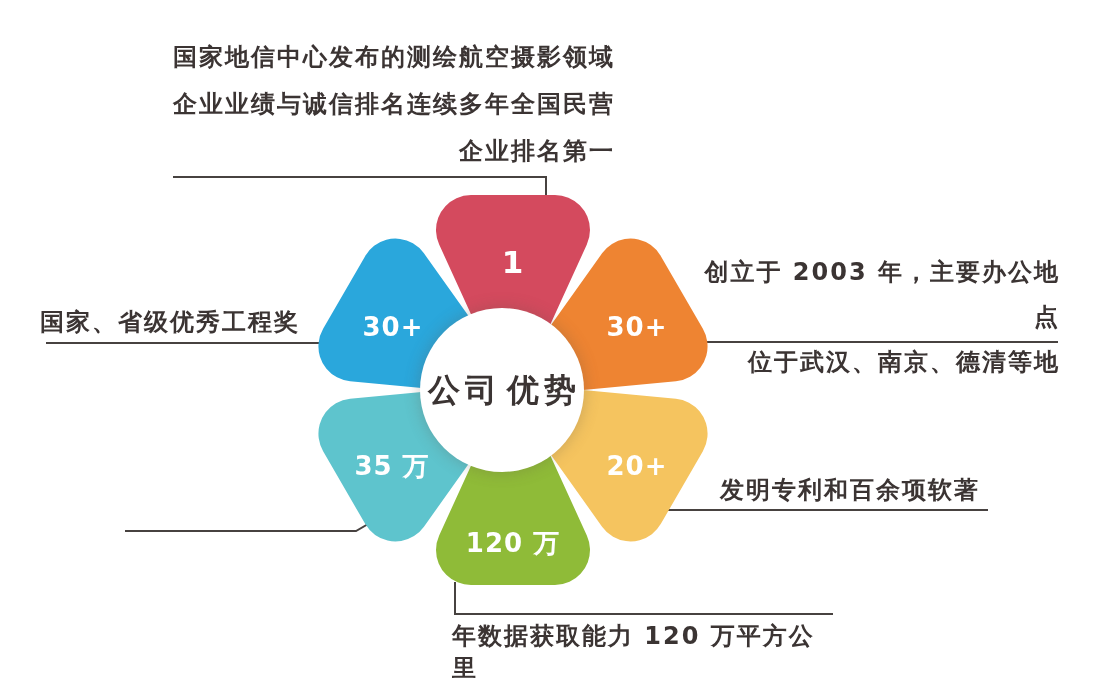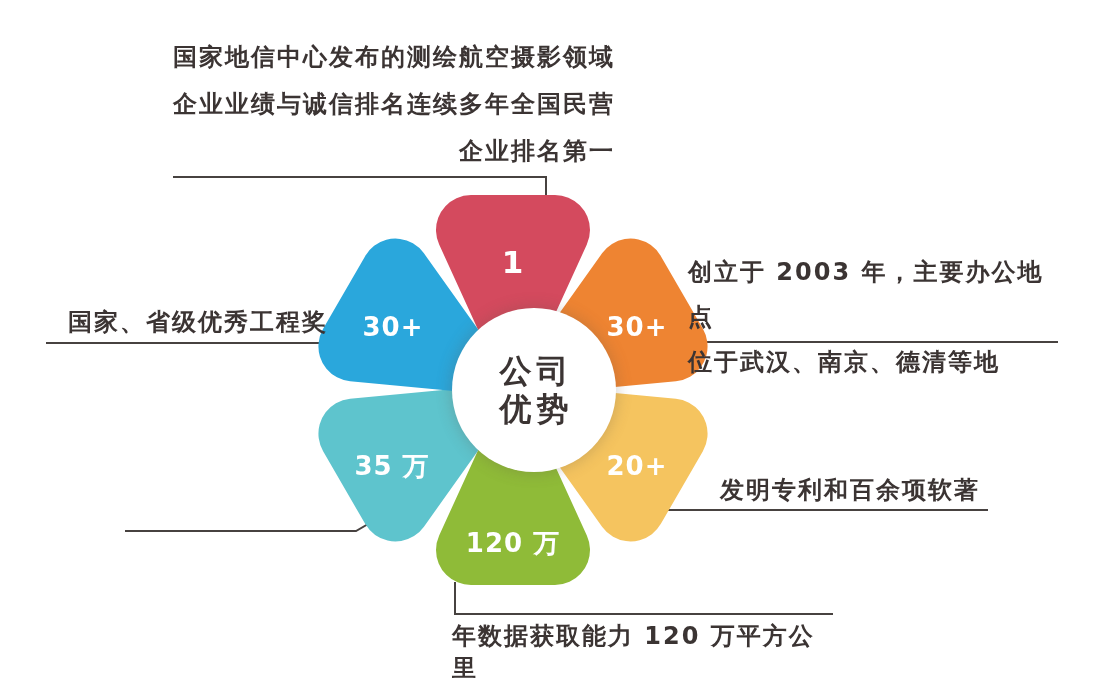--- a/index.html
+++ b/index.html
@@ -5,29 +5,29 @@
   html,body{margin:0;padding:0;background:#ffffff;}
   .stage{
     position:relative;width:1102px;height:685px;background:#ffffff;overflow:hidden;
     font-family:"DejaVu Sans",sans-serif;font-weight:bold;color:#3b3433;
   }
   .layer-svg{position:absolute;left:0;top:0;}
   .petal{stroke-width:70;stroke-linejoin:round;stroke-linecap:round;}
   .cline{fill:none;stroke-width:2;}
   .anno{position:absolute;font-size:24px;letter-spacing:2px;line-height:32px;}
   .anno-top{left:173px;top:34px;text-align:right;line-height:47px;}
-  .anno-top-left{left:52px;top:306px;width:292px;text-align:center;}
-  .anno-top-right{left:688px;top:250px;width:372px;text-align:left;line-height:45px;}
+  .anno-top-left{left:40px;top:306px;width:292px;}
+  .anno-top-right{left:688px;top:250px;width:372px;text-align:right;line-height:45px;}
   .anno-bottom-right{left:690px;top:474px;width:320px;text-align:center;}
   .anno-bottom{left:452px;top:620px;width:384px;}
   .anno-bottom-left{left:125px;top:440px;width:240px;text-align:left;line-height:45px;}
   .center-circle{
-    position:absolute;left:452px;top:308px;width:164px;height:164px;border-radius:50%;
+    position:absolute;left:420px;top:308px;width:164px;height:164px;border-radius:50%;
     background:#ffffff;box-shadow:0 0 16px rgba(96,84,70,.30);
-    display:flex;flex-direction:column;align-items:center;justify-content:center;
+    display:flex;flex-direction:row;align-items:center;justify-content:center;
     font-size:32px;letter-spacing:5px;line-height:38px;text-indent:5px;
   }
   .pnum{
     position:absolute;transform:translate(-50%,-50%);
     color:#ffffff;font-size:26px;letter-spacing:1px;white-space:nowrap;
   }
   .pnum-big{font-size:31px;}
 </style>
 </head>
 <body>

